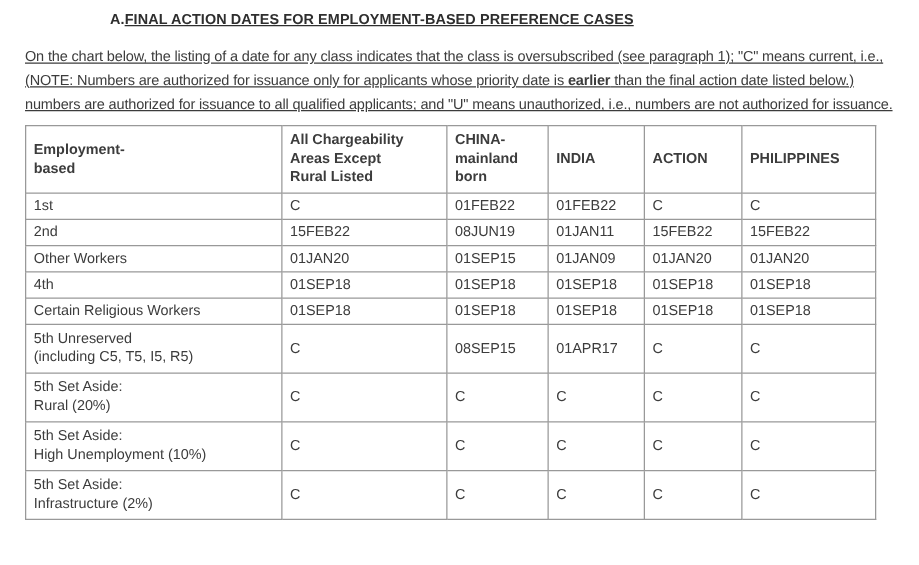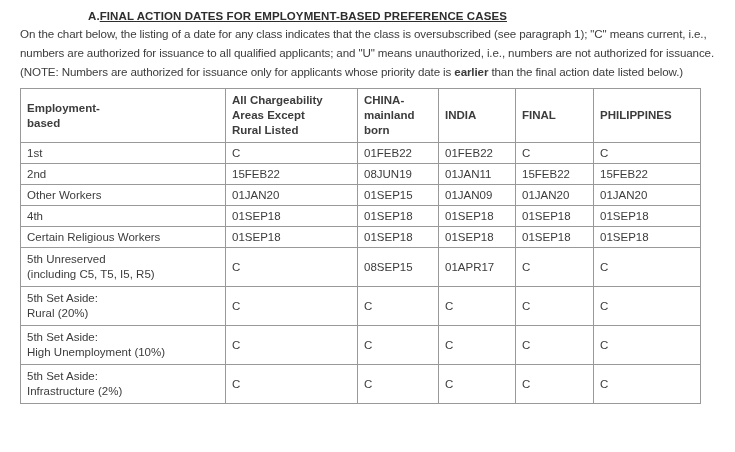--- a/index.html
+++ b/index.html
@@ -20,25 +20,26 @@
   .title {
     margin: 10px 0 0 88px;
     font-size: 11.5px;
     font-weight: 700;
     color: #2e2e2e;
     letter-spacing: 0.1px;
   }
   .title .letter { text-decoration: none; }
   .title .underline { text-decoration: underline; margin-left: 0; }
   .intro {
-    margin: 2px 16px 0 20px;
+    margin: 14px 16px 0 20px;
     font-size: 11.6px;
     line-height: 19px;
     letter-spacing: -0.12px;
     color: var(--text);
+    text-decoration: underline;
   }
   .intro .line { display: block; white-space: nowrap; }
   .intro b { font-weight: 700; }
   table.fad {
     border-collapse: collapse;
     table-layout: fixed;
     width: 680px;
     margin: 7px 0 0 20px;
     background: var(--background);
   }
@@ -69,22 +70,22 @@
 </style>
 </head>
 <body>
 
 <div class="doc">
 
   <h2 class="title"><span class="letter">A.</span><span class="underline">FINAL ACTION DATES FOR EMPLOYMENT-BASED PREFERENCE CASES</span></h2>
 
   <p class="intro">
     <span class="line">On the chart below, the listing of a date for any class indicates that the class is oversubscribed (see paragraph 1); "C" means current, i.e.,</span>
+    <span class="line"><span>(NOTE: Numbers are authorized for issuance only for applicants whose priority date is </span><b>earlier</b><span> than the final action date listed below.)</span></span>
     <span class="line">numbers are authorized for issuance to all qualified applicants; and "U" means unauthorized, i.e., numbers are not authorized for issuance.</span>
-    <span class="line"><span>(NOTE: Numbers are authorized for issuance only for applicants whose priority date is </span><b>earlier</b><span> than the final action date listed below.)</span></span>
   </p>
 
   <table class="fad">
     <colgroup>
       <col class="c0">
         <col class="c1">
         <col class="c2">
         <col class="c3">
         <col class="c4">
         <col class="c5">
@@ -93,21 +94,21 @@
       <tr>
         <th>Employment-
 based</th>
         <th>All Chargeability
 Areas Except
 Rural Listed</th>
         <th>CHINA-
 mainland
 born</th>
         <th>INDIA</th>
-        <th>FINAL</th>
+        <th>ACTION</th>
         <th>PHILIPPINES</th>
       </tr>
     </thead>
     <tbody>
       <tr class="normal">
         <td class="label">1st</td>
         <td>C</td>
         <td>01FEB22</td>
         <td>01FEB22</td>
         <td>C</td>

